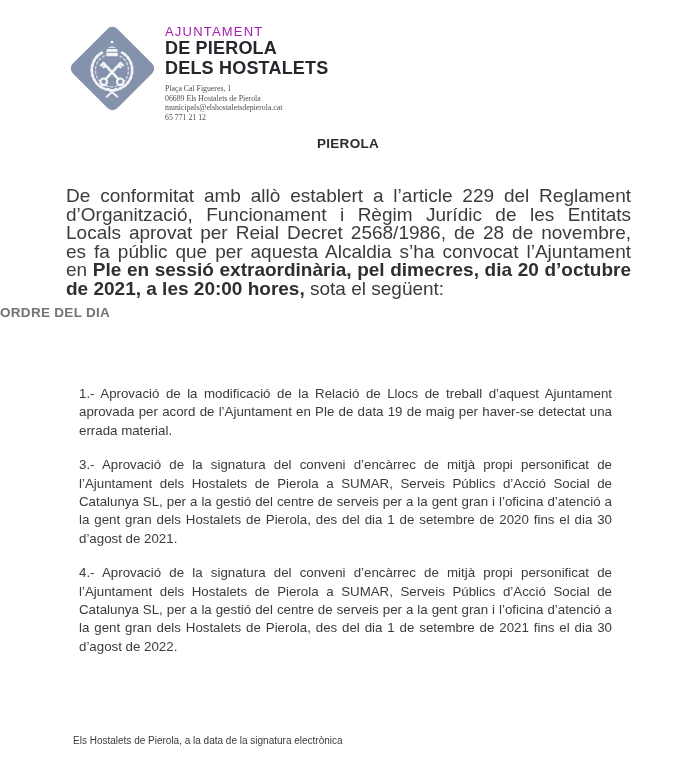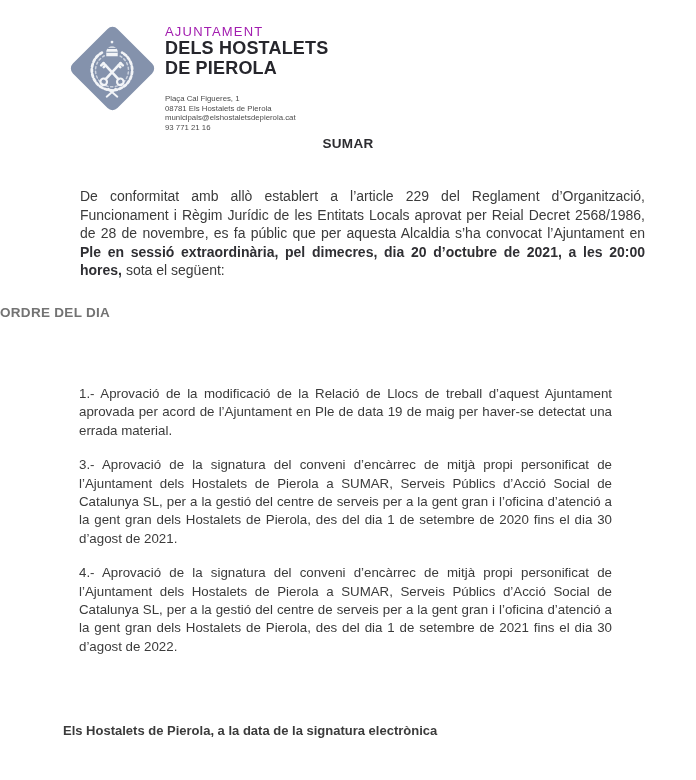--- a/index.html
+++ b/index.html
@@ -27,47 +27,47 @@
 
   .org-block { position:relative; margin-left:5px; padding-top:4px; }
   .org-sup {
     font-size:13px; letter-spacing:1.2px;
     color:#a21caf; font-weight:400; line-height:15px;
   }
   .org-main {
     font-size:18px; font-weight:700; color:#26262c;
     line-height:19.5px; letter-spacing:0.2px;
   }
-  .address { margin-top:16px; font-size:7.8px; line-height:9.5px; color:#4c4c4c; }
+  .address { margin-top:6px; font-size:7.8px; line-height:9.5px; color:#4c4c4c;font-family:Liberation Serif, serif; }
 
   
   .doc-title {
     position:absolute; top:136px; left:0; width:100%;
     margin:0; text-align:center;
     font-size:13.5px; font-weight:700; color:#2c2c30; letter-spacing:0.3px;
   }
   .intro {
-    position:absolute; top:187px; left:80px; width:565px;
+    position:absolute; top:187px; left:66px; width:565px;
     margin:0; text-align:justify;
-    font-size:14px; line-height:18.5px;
+    font-size:19px; line-height:18.5px;
   }
   .intro b { color:#2f2f33; }
   .section-title {
     position:absolute; top:305px; left:0; width:100%;
     margin:0; 
     font-size:13.5px; font-weight:700; color:#737373; letter-spacing:0.3px;
   }
   .agenda {
     position:absolute; top:369px; left:63px; width:565px;
     text-align:justify; font-size:13.3px; line-height:18.4px;
   }
   .agenda p { margin:16px; }
   .closing {
     position:absolute; top:722px; left:63px; width:565px;
-    margin:0; font-size:13px; line-height:18.5px;font-weight:bold;
+    margin:10px; font-size:10px; line-height:18.5px;
   }
 </style>
 </head>
 <body>
 
 <div class="page">
 
   <header class="letterhead">
     <div class="logo-wrap">
       <div class="diamond"></div>
@@ -91,32 +91,32 @@
 
         <g stroke="#f2f4f7" stroke-width="1.8" stroke-linecap="round">
           <path d="M27,59 L35.5,51.5"></path>
           <path d="M37,59 L28.5,51.5"></path>
         </g>
       </svg>
     </div>
 
     <div class="org-block">
       <div class="org-sup">AJUNTAMENT</div>
+      <div class="org-main">DE PIEROLA</div>
       <div class="org-main">DELS HOSTALETS</div>
-      <div class="org-main">DE PIEROLA</div>
       <div class="address">
         <div>Plaça Cal Figueres, 1</div>
-        <div>08781 Els Hostalets de Pierola</div>
+        <div>06689 Els Hostalets de Pierola</div>
         <div>municipals@elshostaletsdepierola.cat</div>
-        <div>93 771 21 16</div>
+        <div>65 771 21 12</div>
       </div>
     </div>
   </header>
 
-  <h1 class="doc-title">SUMAR</h1>
+  <h1 class="doc-title">PIEROLA</h1>
 
   <p class="intro"><span>De conformitat amb allò establert a l’article 229 del Reglament d’Organització, Funcionament i Règim Jurídic de les Entitats Locals aprovat per Reial Decret 2568/1986, de 28 de novembre, es fa públic que per aquesta Alcaldia s’ha convocat l’Ajuntament en </span><b>Ple en sessió extraordinària, pel dimecres, dia 20 d’octubre de 2021, a les 20:00 hores,</b><span> sota el següent:</span></p>
 
   <h2 class="section-title">ORDRE DEL DIA</h2>
 
   <div class="agenda">
     <p>1.- Aprovació de la modificació de la Relació de Llocs de treball d’aquest Ajuntament aprovada per acord de l’Ajuntament en Ple de data 19 de maig per haver-se detectat una errada material.</p>
     <p>3.- Aprovació de la signatura del conveni d’encàrrec de mitjà propi personificat de l’Ajuntament dels Hostalets de Pierola a SUMAR, Serveis Públics d’Acció Social de Catalunya SL, per a la gestió del centre de serveis per a la gent gran i l’oficina d’atenció a la gent gran dels Hostalets de Pierola, des del dia 1 de setembre de 2020 fins el dia 30 d’agost de 2021.</p>
     <p>4.- Aprovació de la signatura del conveni d’encàrrec de mitjà propi personificat de l’Ajuntament dels Hostalets de Pierola a SUMAR, Serveis Públics d’Acció Social de Catalunya SL, per a la gestió del centre de serveis per a la gent gran i l’oficina d’atenció a la gent gran dels Hostalets de Pierola, des del dia 1 de setembre de 2021 fins el dia 30 d’agost de 2022.</p>
   </div>

